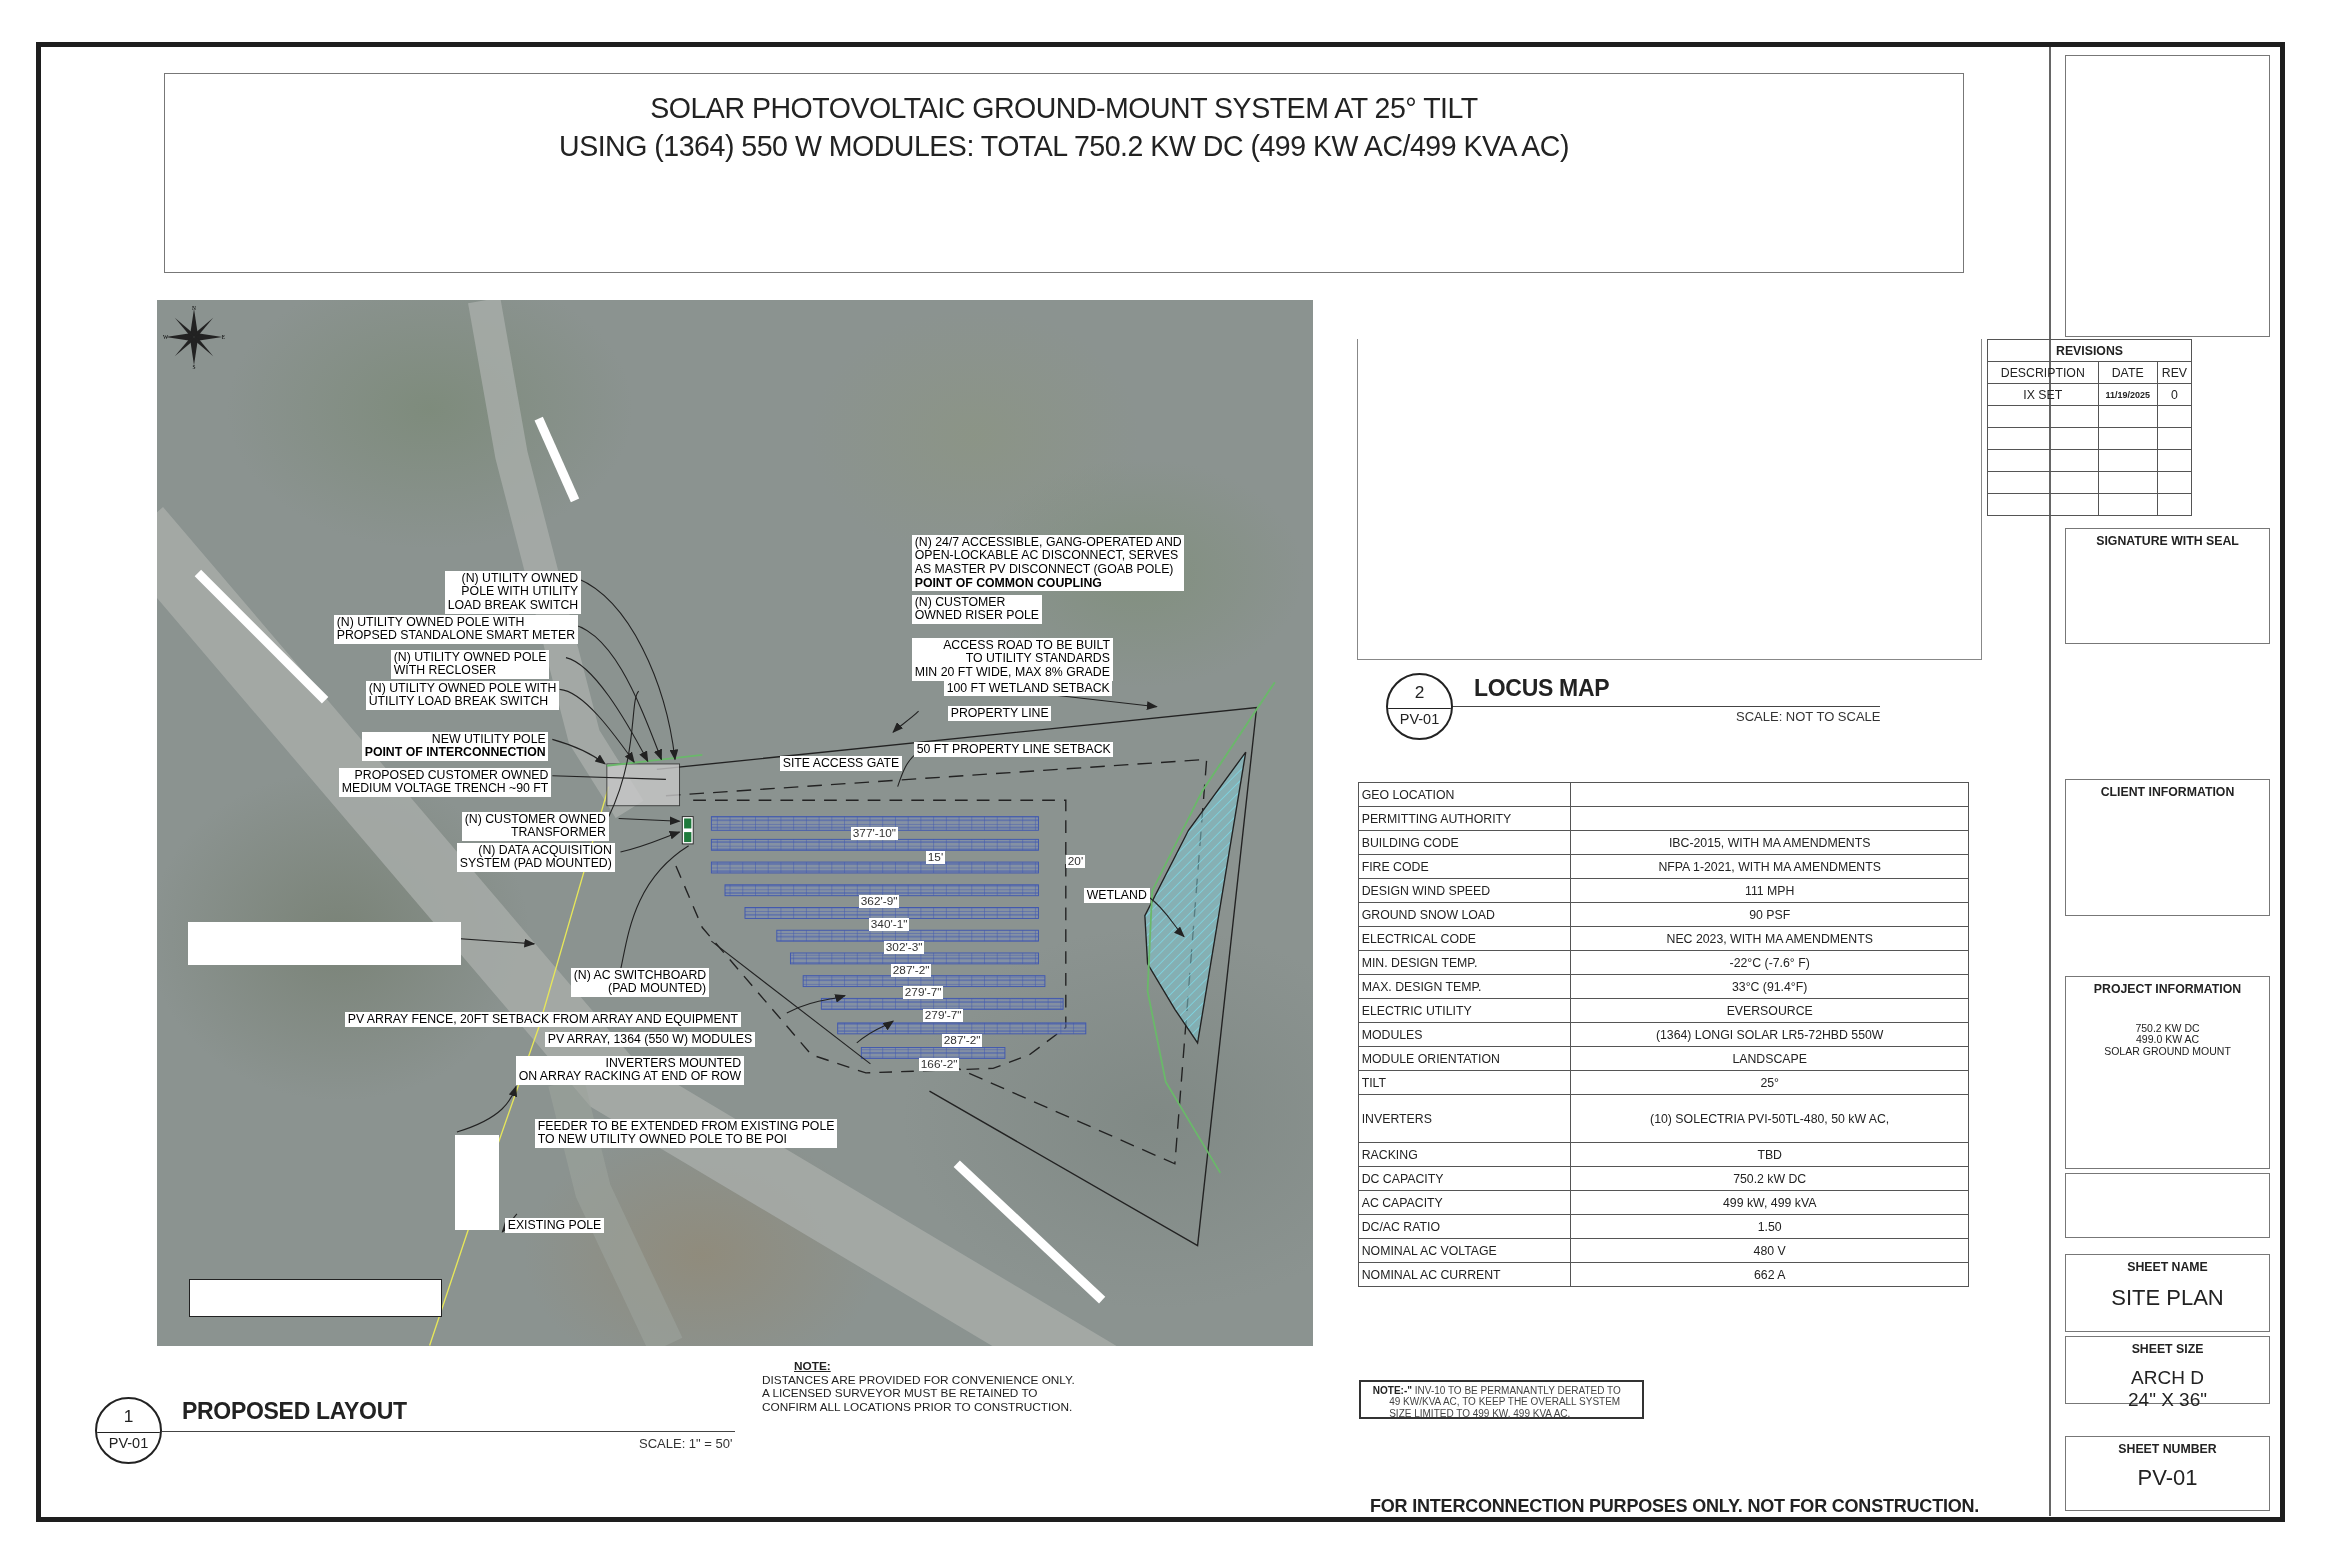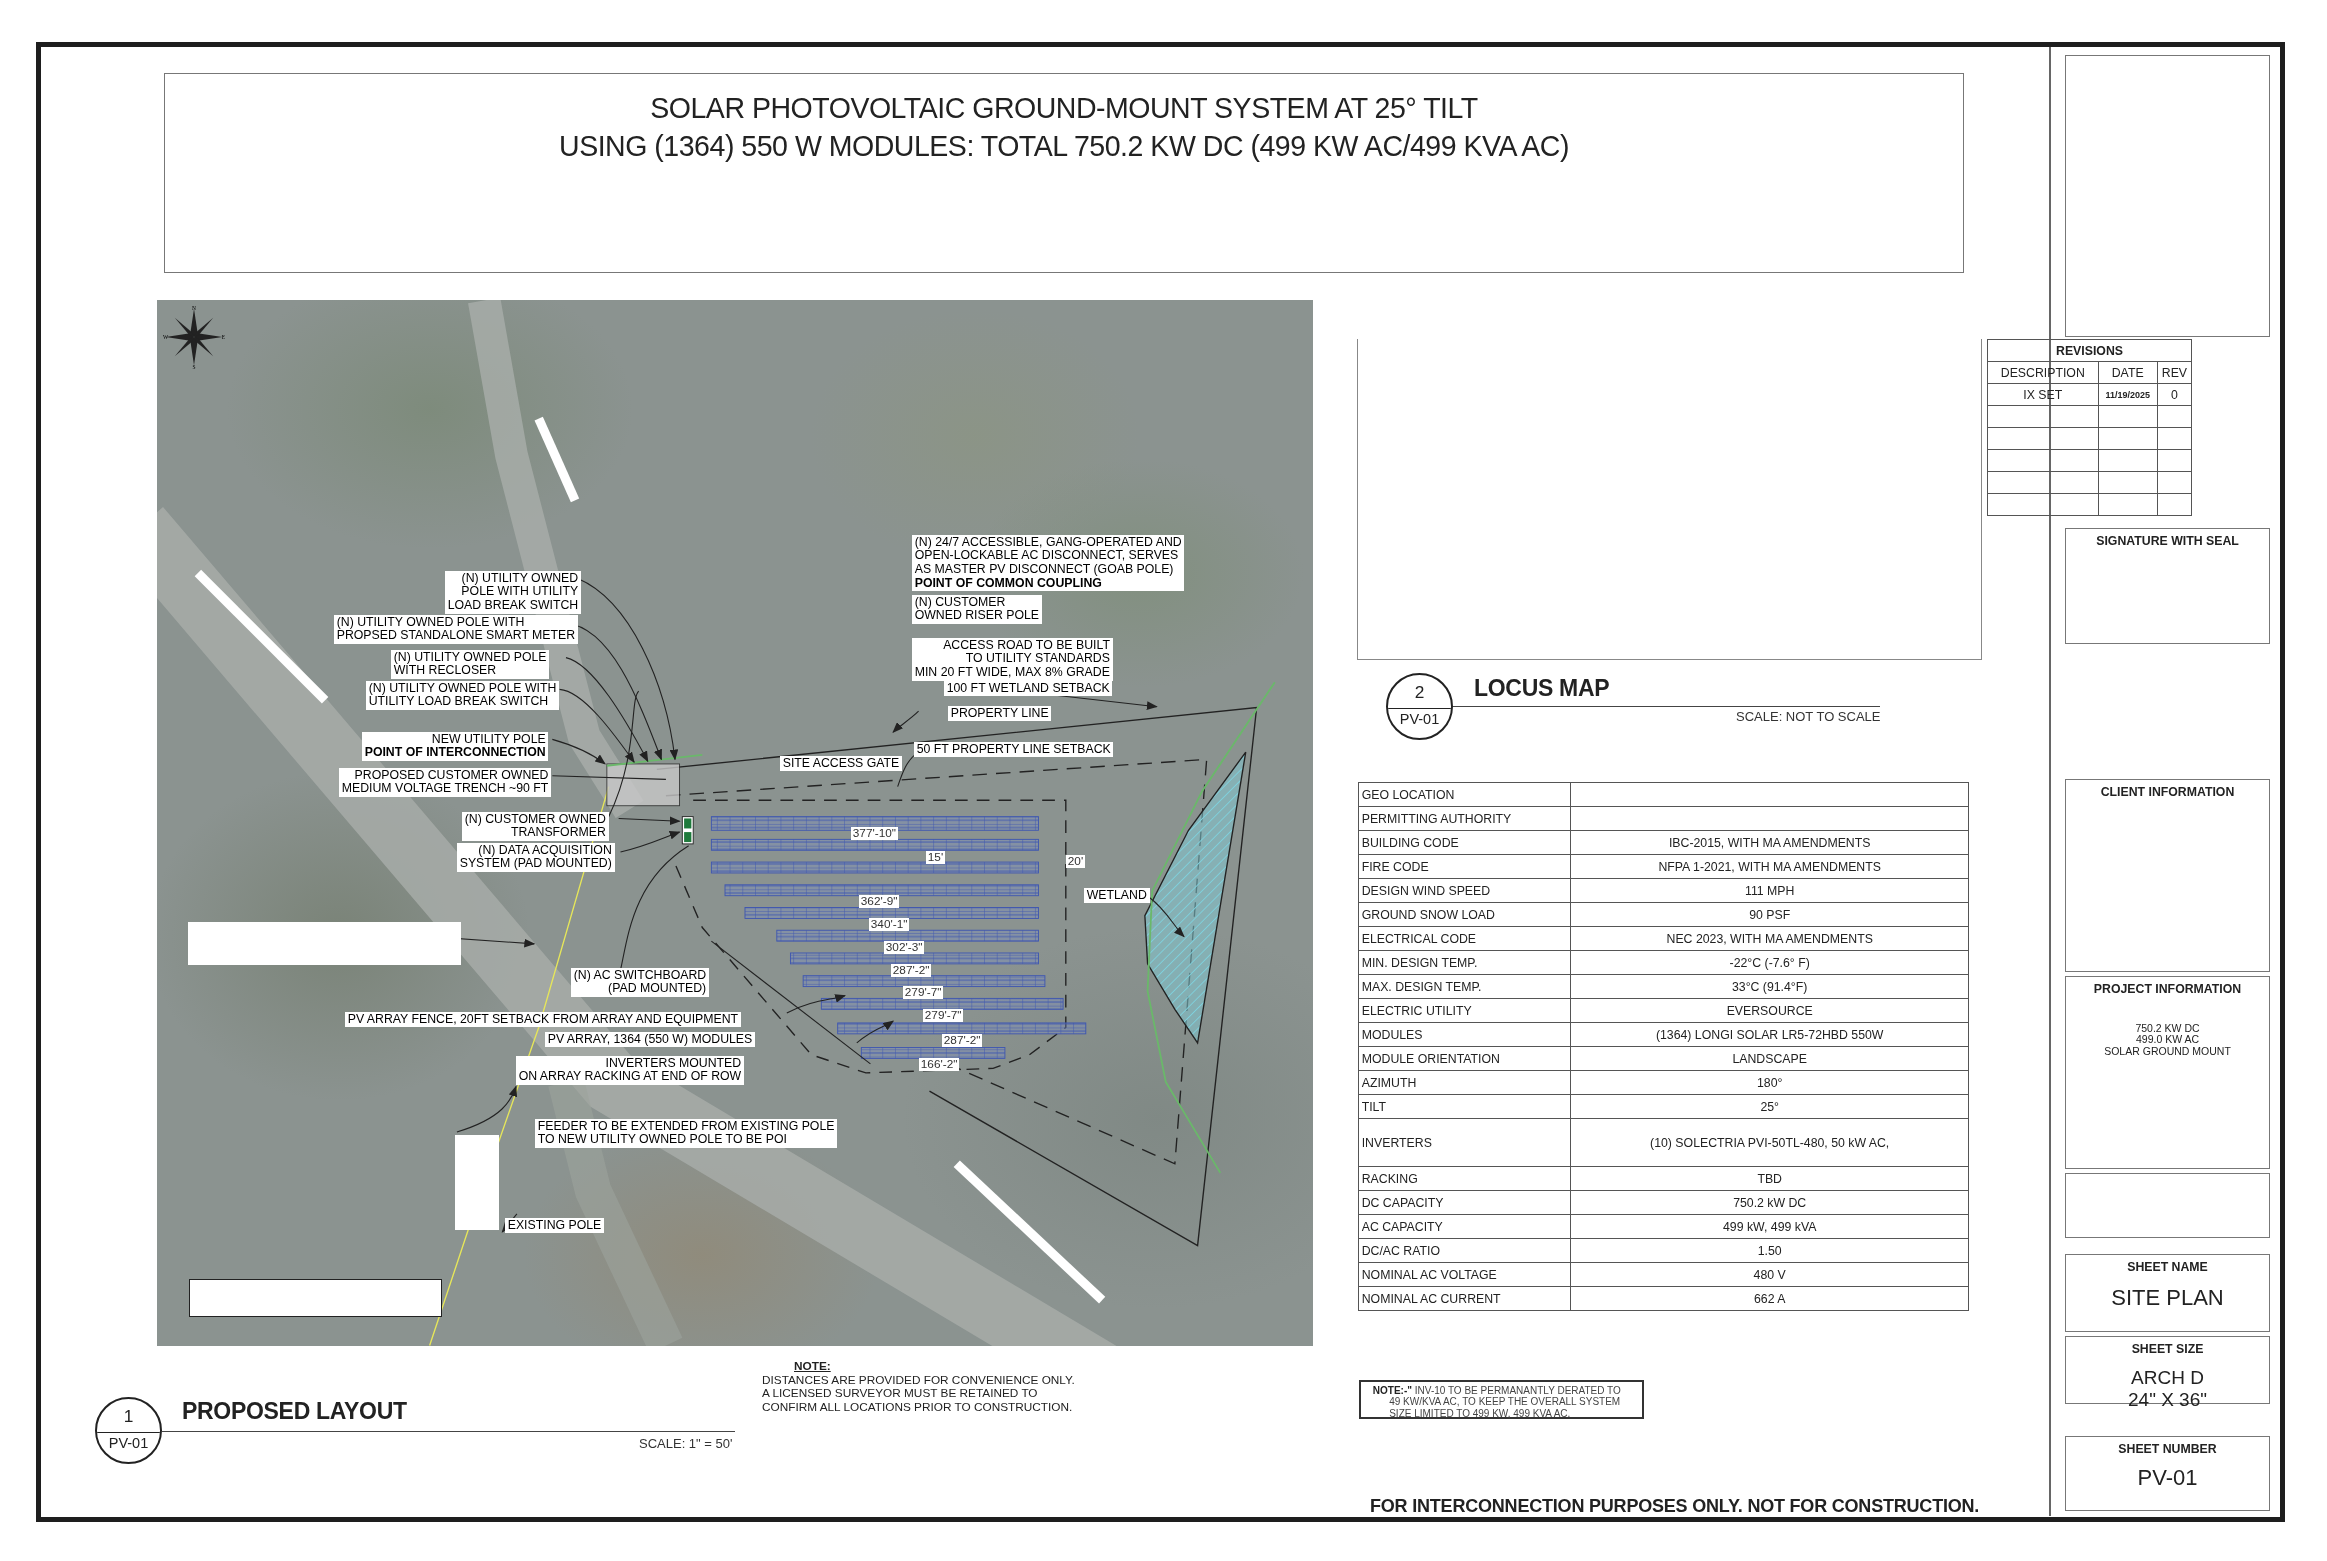--- a/index.html
+++ b/index.html
@@ -287,24 +287,20 @@
       </tr>
     <tr>
         <td class="l">MODULES</td>
         <td class="v">(1364) LONGI SOLAR LR5-72HBD 550W</td>
       </tr>
     <tr>
         <td class="l">MODULE ORIENTATION</td>
         <td class="v">LANDSCAPE</td>
       </tr>
     <tr>
-        <td class="l">AZIMUTH</td>
-        <td class="v">180°</td>
-      </tr>
-    <tr>
         <td class="l">TILT</td>
         <td class="v">25°</td>
       </tr>
     <tr class="tall">
         <td class="l">INVERTERS</td>
         <td class="v">(10) SOLECTRIA PVI-50TL-480, 50 kW AC,</td>
       </tr>
     <tr>
         <td class="l">RACKING</td>
         <td class="v">TBD</td>
@@ -382,21 +378,21 @@
         <td></td>
         <td></td>
       </tr>
 </tbody>
   </table>
 
 <div class="tb-box" style="top:528px;height:116px">
   <div class="tb-head">SIGNATURE WITH SEAL</div>
 </div>
 
-<div class="tb-box" style="top:779px;height:193px">
+<div class="tb-box" style="top:779px;height:137px">
   <div class="tb-head">CLIENT INFORMATION</div>
 </div>
 
 <div class="tb-box" style="top:976px;height:193px">
   <div class="tb-head">PROJECT INFORMATION</div>
   <div class="tb-val" style="font-size:10.5px;line-height:11.8px;margin-top:27px">
     <div>750.2 KW DC</div>
     <div>499.0 KW AC</div>
     <div>SOLAR GROUND MOUNT</div>
   </div>

